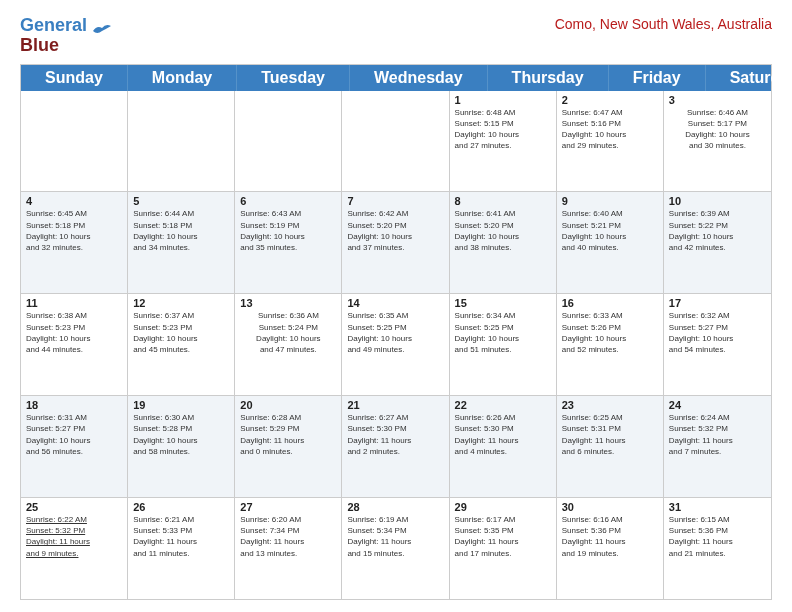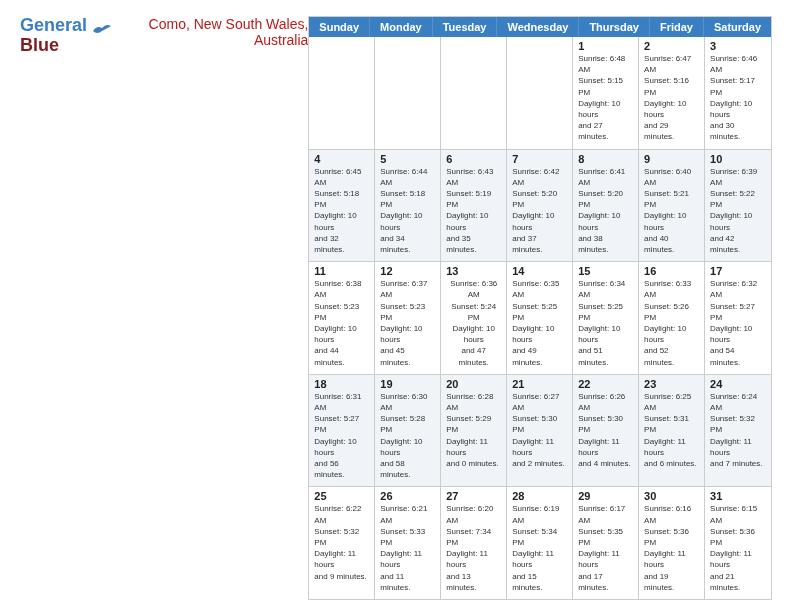--- a/index.html
+++ b/index.html
@@ -8,20 +8,21 @@
       background: #fff;
       width: 792px;
       height: 612px;
       overflow: hidden;
     }
     .page {
       width: 792px;
       height: 612px;
       padding: 16px 20px 12px 20px;
       display: flex;
+      flex-direction: column;
     }
     .header {
       display: flex;
       justify-content: space-between;
       align-items: flex-start;
       margin-bottom: 8px;
     }
     .logo {
       display: flex;
       flex-direction: column;
@@ -54,23 +55,23 @@
       flex-direction: column;
       border: 1px solid #ccc;
     }
     .cal-header-row {
       display: grid;
       grid-template-columns: repeat(7, 1fr);
       background: #3a7fc1;
     }
     .cal-header-cell {
       color: #fff;
-      font-size: 11px;
+      font-size: 16px;
       font-weight: bold;
-      padding: 4px 10px;
+      padding: 4px 24px;
       border-right: 1px solid #5592c9;
       text-align: right;
     }
     .cal-header-cell:last-child { border-right: none; }
     .cal-body {
       flex: 1;
       display: flex;
       flex-direction: column;
     }
     .cal-row {
@@ -148,21 +149,21 @@
           </div>
           <div class="cal-cell">
             <div class="day-num">2</div>
             <div class="cell-info" style="white-space: pre-line;">Sunrise: 6:47 AM
 Sunset: 5:16 PM
 Daylight: 10 hours
 and 29 minutes.</div>
           </div>
           <div class="cal-cell">
             <div class="day-num">3</div>
-            <div class="cell-info" style="white-space: pre-line;">Sunrise: 6:46 AM
+            <div class="cell-info" style="white-space: pre-line; text-align: center;">Sunrise: 6:46 AM
 Sunset: 5:17 PM
 Daylight: 10 hours
 and 30 minutes.</div>
           </div>
         </div>
         <div class="cal-row">
           <div class="cal-cell alt-bg">
             <div class="day-num">4</div>
             <div class="cell-info" style="white-space: pre-line;">Sunrise: 6:45 AM
 Sunset: 5:18 PM
@@ -310,21 +311,21 @@
             <div class="day-num">24</div>
             <div class="cell-info" style="white-space: pre-line;">Sunrise: 6:24 AM
 Sunset: 5:32 PM
 Daylight: 11 hours
 and 7 minutes.</div>
           </div>
         </div>
         <div class="cal-row">
           <div class="cal-cell">
             <div class="day-num">25</div>
-            <div class="cell-info" style="white-space: pre-line;">Sunrise: 6:22 AM
+            <div class="cell-info" style="white-space: pre-line; text-decoration: underline;">Sunrise: 6:22 AM
 Sunset: 5:32 PM
 Daylight: 11 hours
 and 9 minutes.</div>
           </div>
           <div class="cal-cell">
             <div class="day-num">26</div>
             <div class="cell-info" style="white-space: pre-line;">Sunrise: 6:21 AM
 Sunset: 5:33 PM
 Daylight: 11 hours
 and 11 minutes.</div>

